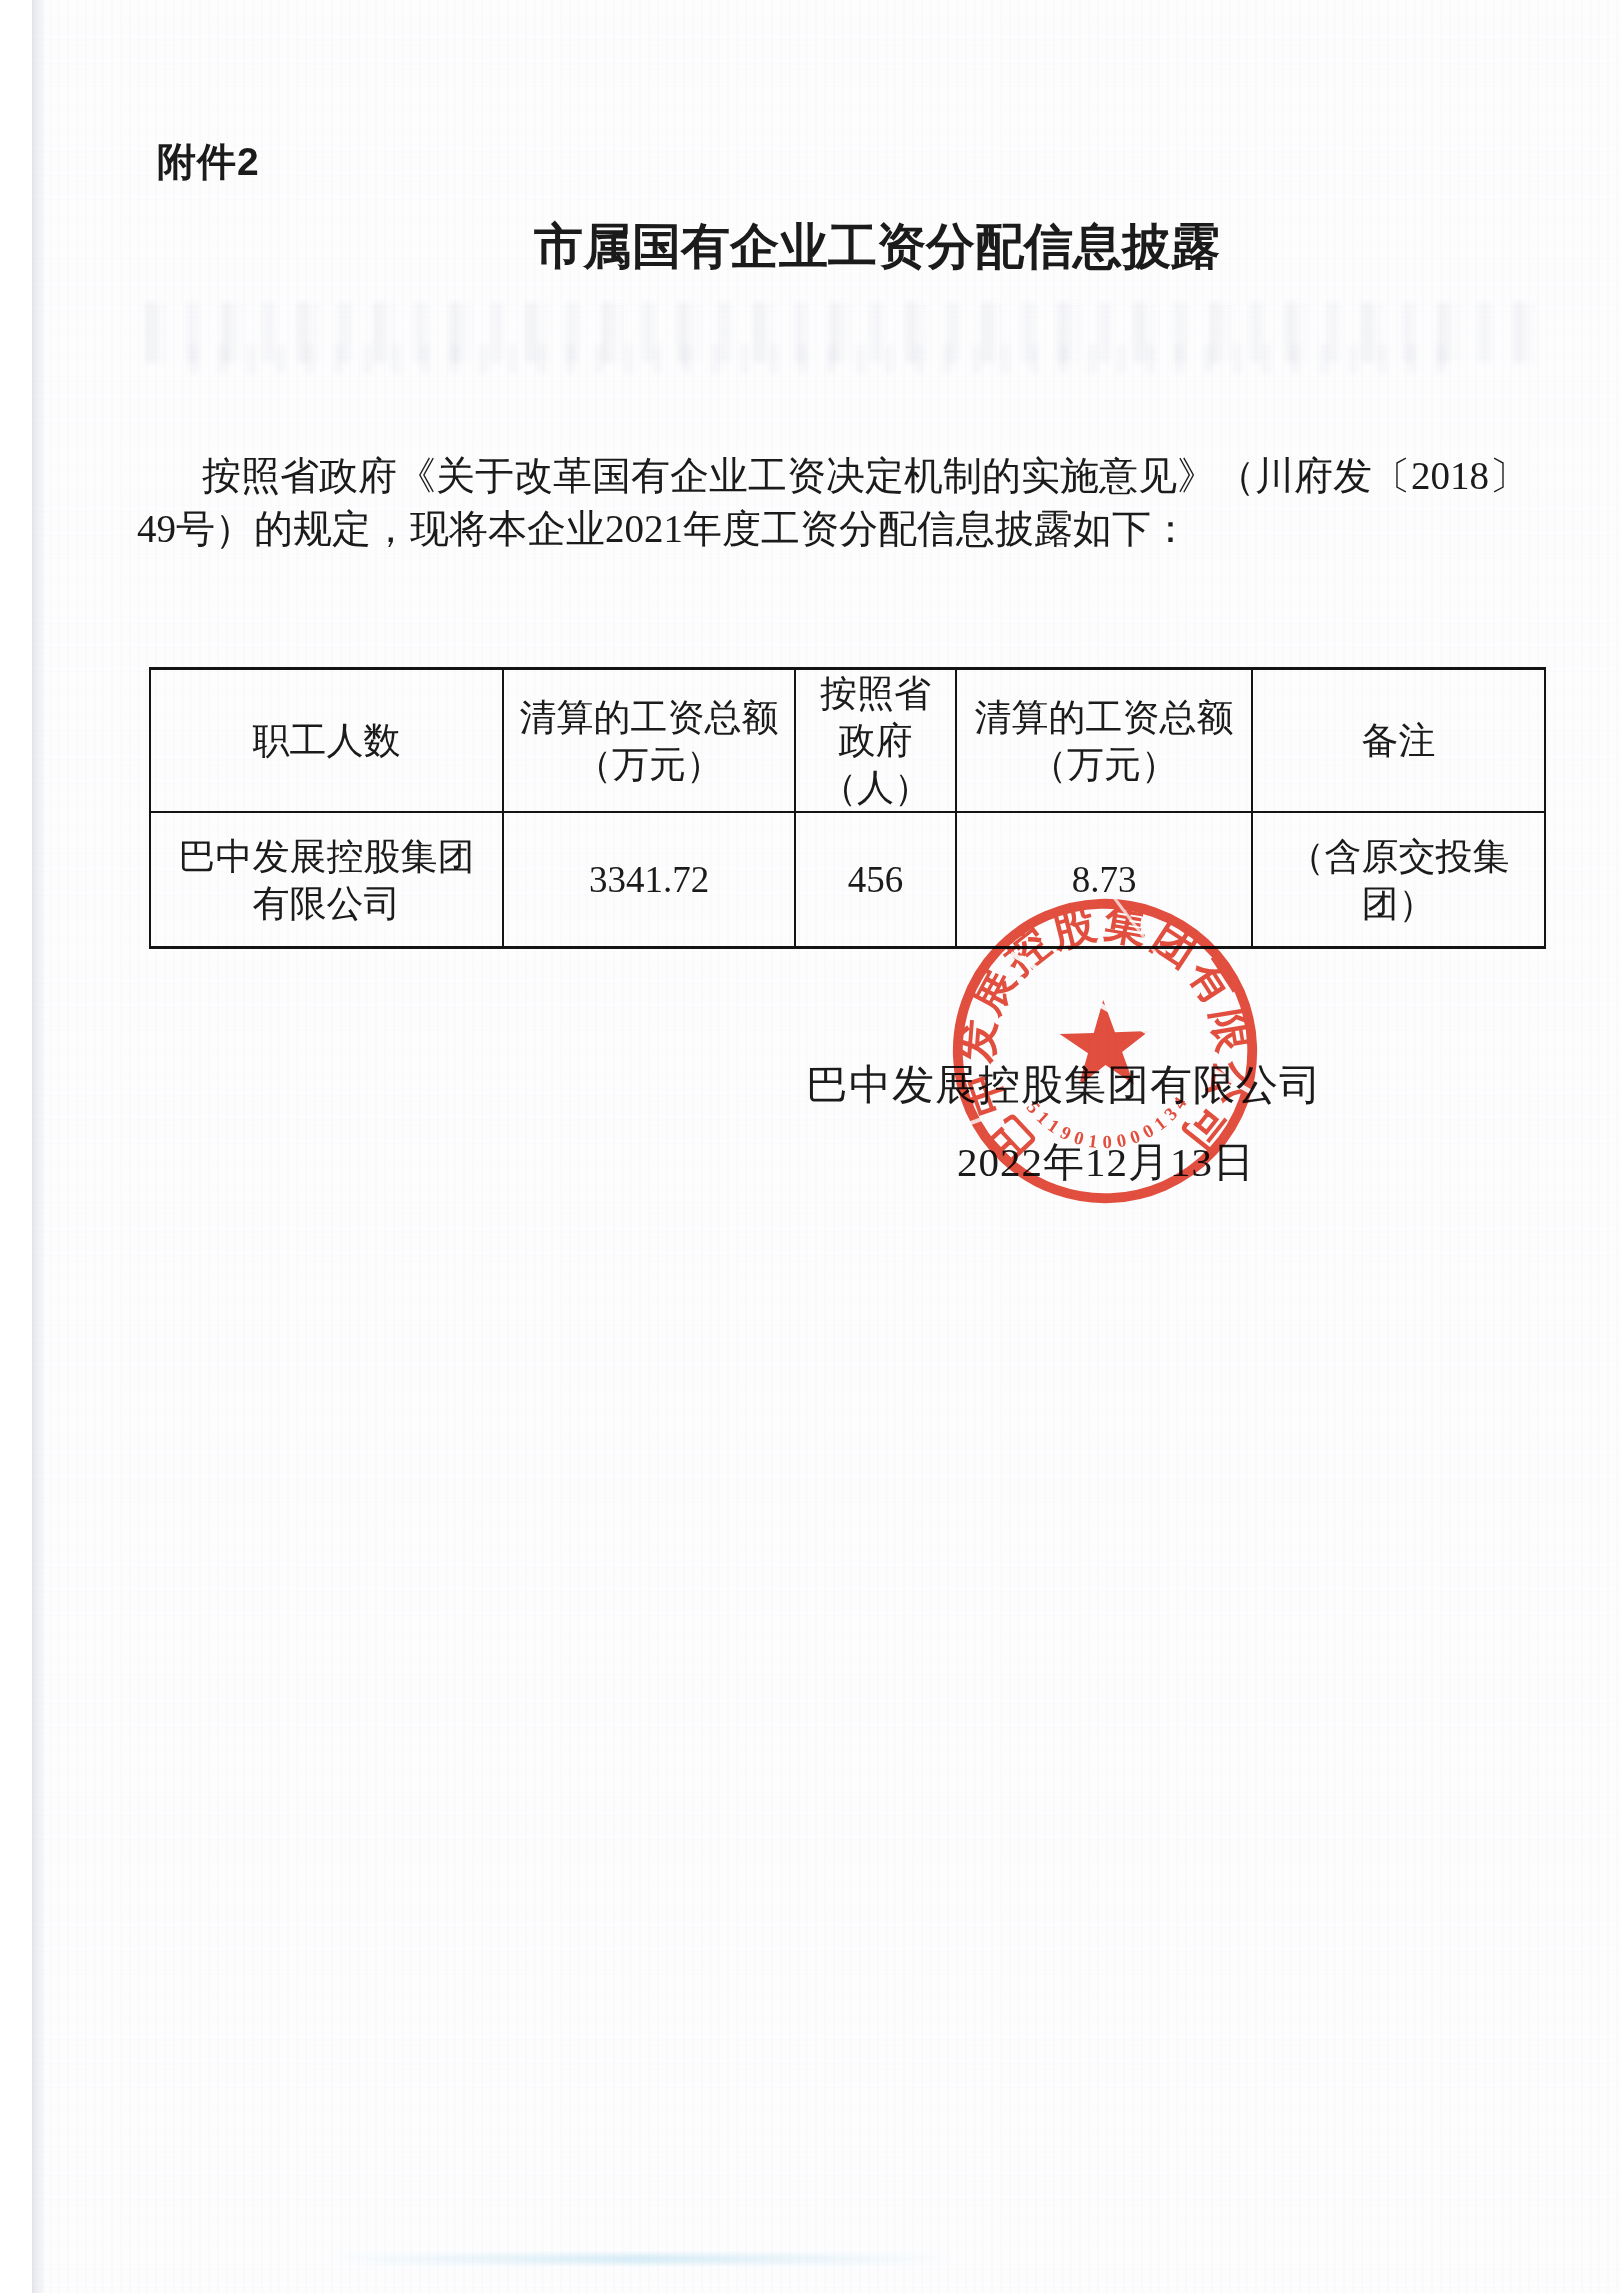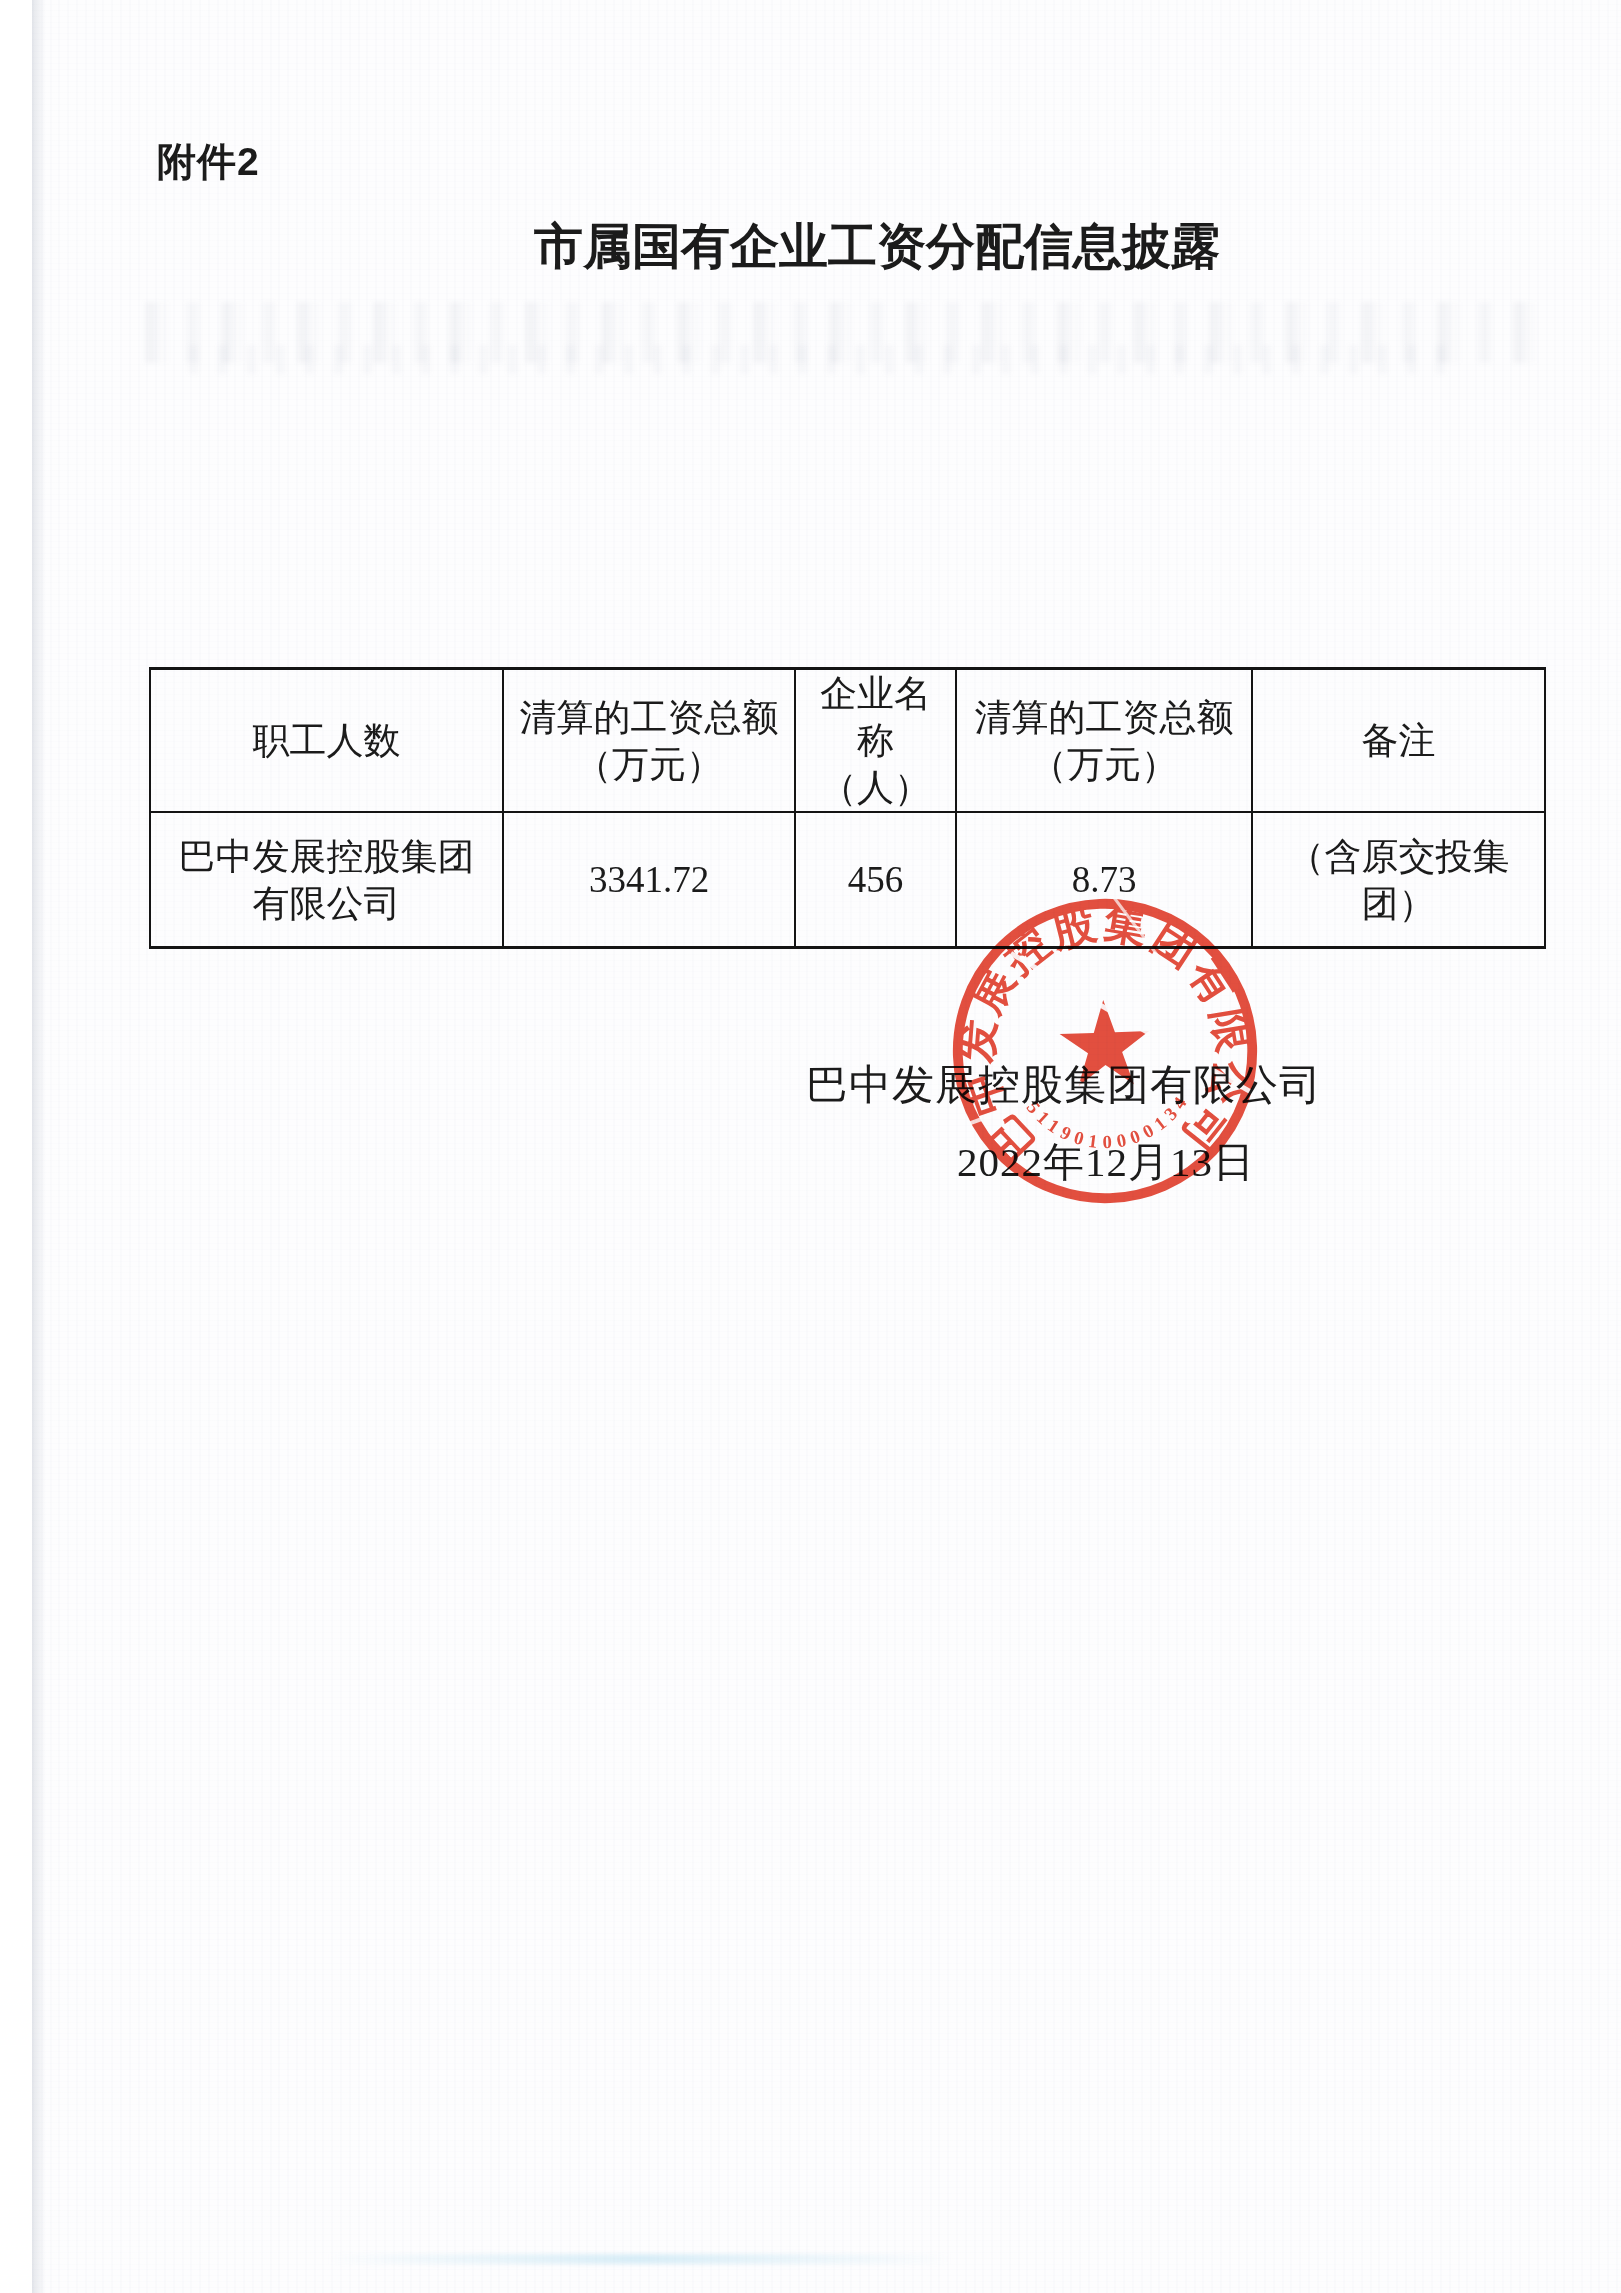--- a/index.html
+++ b/index.html
@@ -102,41 +102,45 @@
   <div class="edge-left"></div>
   <div class="streak-bottom"></div>
 
   <div class="attachment">附件2</div>
 
   <div class="title">市属国有企业工资分配信息披露</div>
 
   <div class="ghost-band"></div>
   <div class="ghost-band2"></div>
 
+  <div class="intro">
+    <div class="l1">按照省政府《关于改革国有企业工资决定机制的实施意见》（川府发〔2018〕</div>
+    <div class="l2">49号）的规定，现将本企业2021年度工资分配信息披露如下：</div>
+  </div>
 
   <table class="disclosure">
     <colgroup>
       <col style="width:353px">
         <col style="width:292px">
         <col style="width:161px">
       <col style="width:296px">
         <col style="width:293px">
     </colgroup>
     <thead>
       <tr>
         <th>
           <div>职工人数</div>
           <div></div>
         </th>
         <th>
           <div>清算的工资总额</div>
           <div>（万元）</div>
         </th>
         <th>
-          <div>企业名称</div>
+          <div>按照省政府</div>
           <div>（人）</div>
         </th>
         <th>
           <div>清算的工资总额</div>
           <div>（万元）</div>
         </th>
         <th>
           <div>备注</div>
           <div></div>
         </th>

